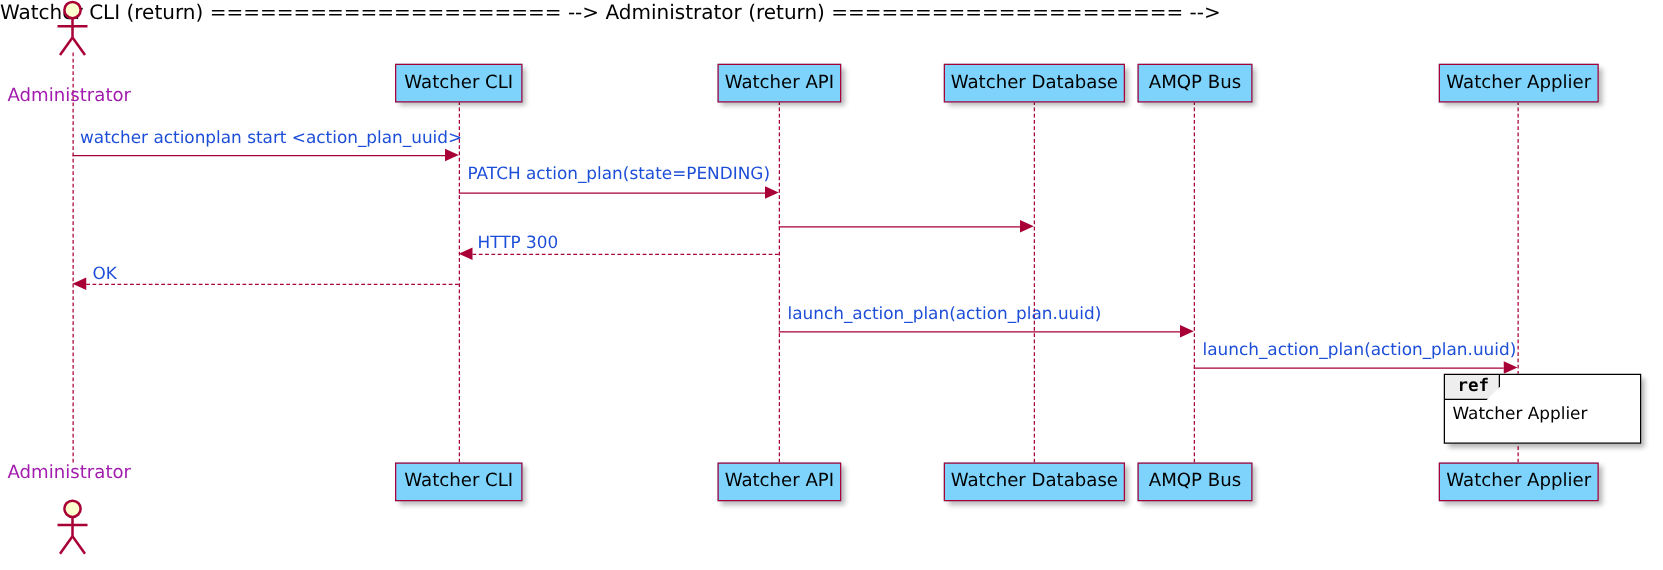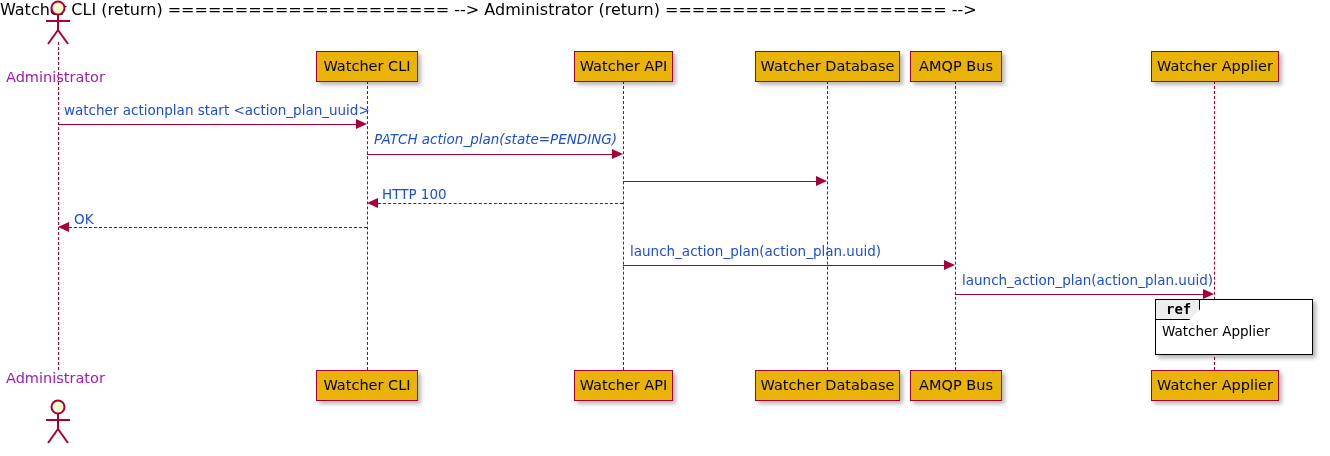--- a/index.html
+++ b/index.html
@@ -21,21 +21,21 @@
     width:0;
     border-left:1px dashed #A80036;
     top:81px;
     height:289px;
   }
   .lifeline.actor-line{ top:42px; height:328px; }
 
   
   .pbox{
     position:absolute;
-    background:#eab308;
+    background:#7dd3fc;
     border:1.5px solid #A80036;
     box-sizing:border-box;
     height:31px;
     line-height:28px;
     text-align:center;
     font-size:14.5px;
     color:#000000;
     box-shadow:3px 3px 4px rgba(0,0,0,0.28);
     white-space:nowrap;
   }
@@ -162,30 +162,30 @@
   </div>
 
   
   <div class="msg" style="left:58px;top:124px;width:298px;"></div>
   <div class="arrowhead right" style="left:356px;top:119px;"></div>
   <div class="msg-label" style="left:64px;top:102px;">watcher actionplan start &lt;action_plan_uuid&gt;</div>
 
   
   <div class="msg" style="left:367px;top:154px;width:245px;"></div>
   <div class="arrowhead right" style="left:612px;top:149px;"></div>
-  <div class="msg-label" style="left:374px;top:131px;font-style:italic;">PATCH action_plan(state=PENDING)</div>
+  <div class="msg-label" style="left:374px;top:131px;">PATCH action_plan(state=PENDING)</div>
 
   
   <div class="msg" style="left:623px;top:181px;width:193px;"></div>
   <div class="arrowhead right" style="left:816px;top:176px;"></div>
 
    Watcher CLI (return) ===================== --&gt;
   <div class="msg dashed" style="left:378px;top:203px;width:245px;"></div>
   <div class="arrowhead left" style="left:367px;top:198px;"></div>
-  <div class="msg-label" style="left:382px;top:186px;">HTTP 100</div>
+  <div class="msg-label" style="left:382px;top:186px;">HTTP 300</div>
 
    Administrator (return) ===================== --&gt;
   <div class="msg dashed" style="left:69px;top:227px;width:298px;"></div>
   <div class="arrowhead left" style="left:58px;top:222px;"></div>
   <div class="msg-label" style="left:74px;top:211px;">OK</div>
 
   
   <div class="msg" style="left:623px;top:265px;width:321px;"></div>
   <div class="arrowhead right" style="left:944px;top:260px;"></div>
   <div class="msg-label" style="left:630px;top:243px;">launch_action_plan(action_plan.uuid)</div>

